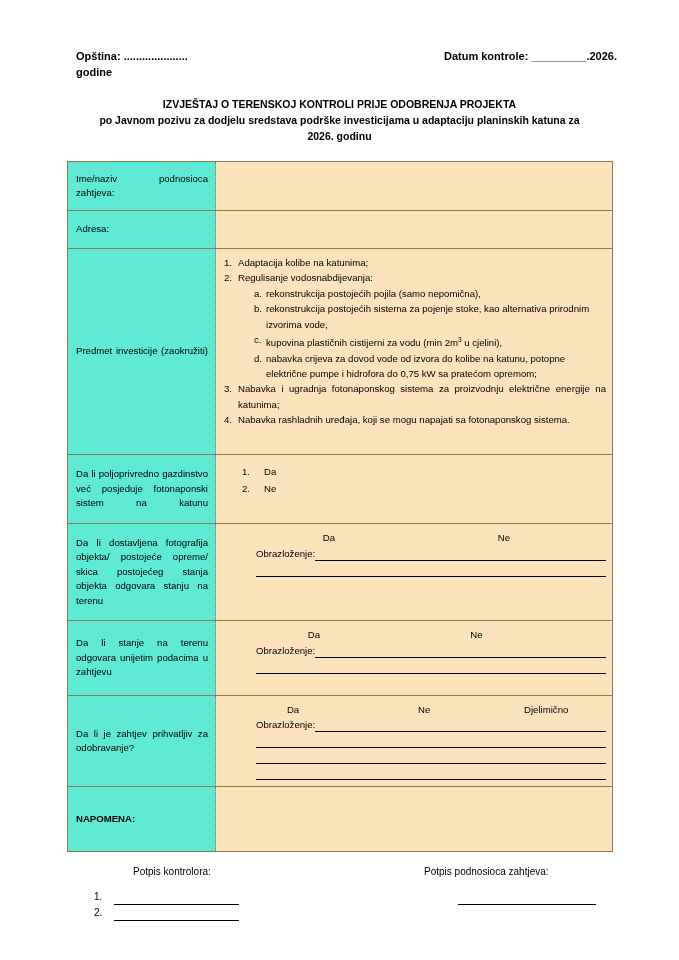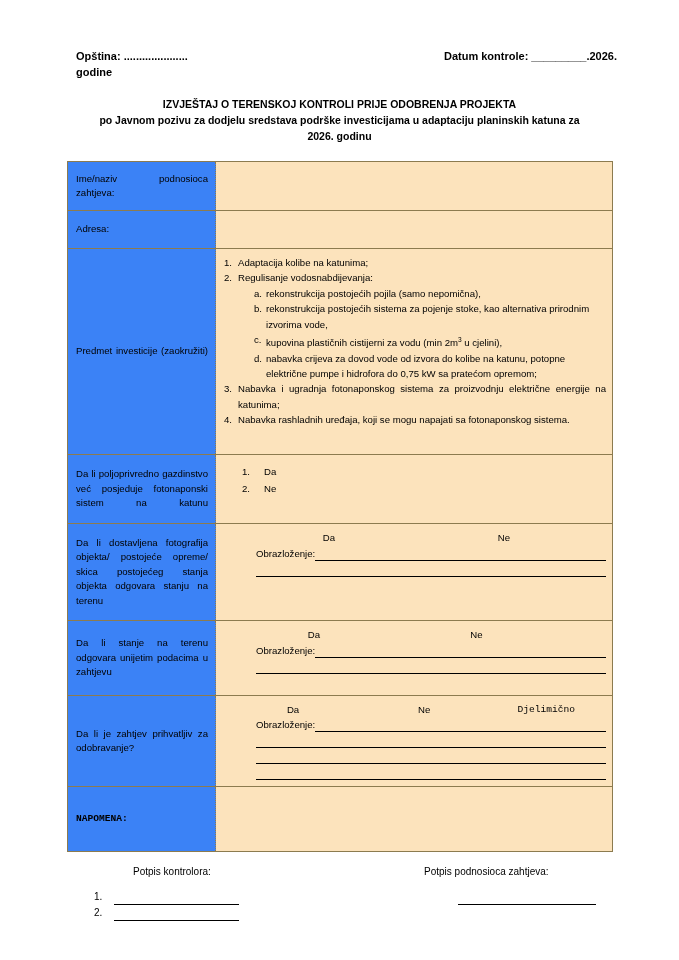--- a/index.html
+++ b/index.html
@@ -73,21 +73,21 @@
     table-layout: fixed;
     font-size: 9.6px;
   }
   .form-table td {
     border: 1px solid #8c7b4f;
     vertical-align: middle;
     padding: 0;
   }
   td.label-cell {
     width: 148px;
-    background: #3b82f6;
+    background: #5eead4;
     border-right: 1px dotted #8c7b4f;
     padding: 4px 7px 4px 8px;
     text-align: justify;
     text-align-last: justify;
     line-height: 14.5px;
     vertical-align: middle;
   }
   td.label-cell.bold { font-weight: bold; text-align: left; text-align-last: left; }
   td.label-cell.plain { text-align: left; text-align-last: left; }
   td.value-cell {
@@ -153,21 +153,21 @@
   
   .opt-row {
     display: flex;
     margin: 2px 0 1px 0;
   }
   .opt-row .opt {
     text-align: center;
   }
   .opt-a { width: 185px; text-align: center; }
   .opt-b { width: 140px; text-align: center; }
-  .opt-c { width: 110px; text-align: center; font-family: Liberation Mono, monospace; }
+  .opt-c { width: 110px; text-align: center; }
 
   .opt-row.r-photo .opt-a { width: 210px; }
   .opt-row.r-photo .opt-b { width: 140px; }
 
   .opt-row.r-state .opt-a { width: 180px; }
   .opt-row.r-state .opt-b { width: 145px; }
 
   .opt-row.r-accept { margin-bottom: 0; }
   .opt-row.r-accept .opt-a { width: 150px; }
   .opt-row.r-accept .opt-b { width: 135px; }
@@ -392,21 +392,21 @@
               <span class="rule"></span>
             </div>
             <div class="rule-full"></div>
             <div class="rule-full"></div>
             <div class="rule-full"></div>
           </div>
         </td>
       </tr>
 
       <tr>
-        <td class="label-cell bold" style="height:56px;font-family:Liberation Mono, monospace;">NAPOMENA:</td>
+        <td class="label-cell bold" style="height:56px;">NAPOMENA:</td>
         <td class="value-cell empty"></td>
       </tr>
 
     </tbody>
   </table>
 
   <div class="sign-area">
     <div class="sign-titles">
       <div class="sign-title-left">Potpis kontrolora:</div>
       <div class="sign-title-right">Potpis podnosioca zahtjeva:</div>

